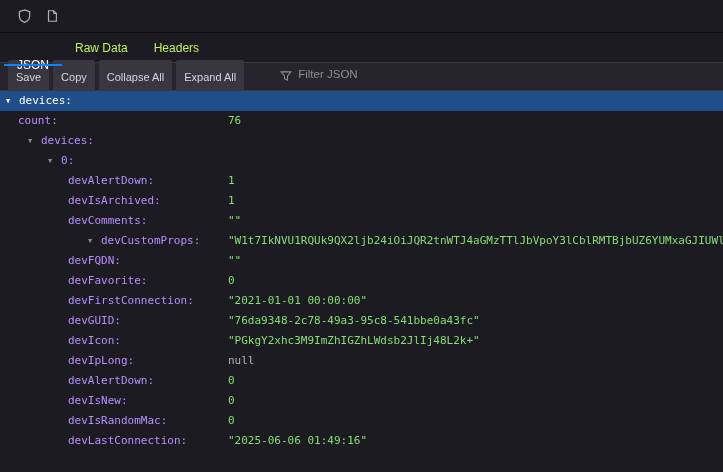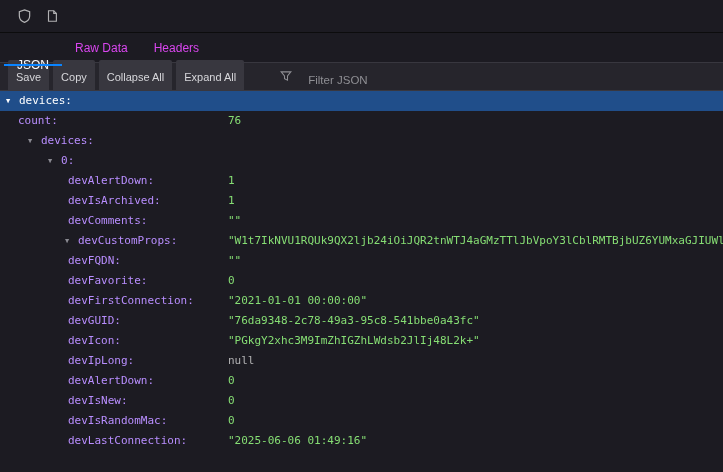--- a/index.html
+++ b/index.html
@@ -15,51 +15,51 @@
             border-radius:4px; padding:0 6px; }
   .redacted { display:flex; gap:3px; align-items:center; margin-left:26px; }
   .redacted i { display:inline-block; height:9px; background:#55545c; }
   .rb1{width:11px}.rb2{width:7px}.rb3{width:14px}.rb4{width:7px;margin-left:9px}.rb5{width:16px}
   .url { color:#b1b1b3; font-size:12.5px; margin-left:2px; letter-spacing:.2px; }
 
   
   .tabrow { height:30px; display:flex; align-items:stretch; background:#1c1b22;
             border-bottom:1px solid #38373f; padding-left:4px; }
   .tab { display:flex; align-items:center; padding:0 13px; font-size:12px;
-         color:#d946ef; position:relative; cursor:default; }
+         color:#bef264; position:relative; cursor:default; }
   .tab.active { color:#fbfbfe;margin-top:32px; }
   .tab.active::after { content:""; position:absolute; left:0; right:0; bottom:-1px;
                        height:2px; background:#0a84ff; }
 
   
   .toolbar { height:28px; background:#26252c; border-bottom:1px solid #38373f;
              display:flex; align-items:center; padding:0 8px; gap:4px; }
   .tbtn { background:#38373f; color:#d7d7db; font-size:11px; padding:11px 8px;
           border-radius:2px; border:none; font-family:inherit; cursor:default; }
-  .filter { display:flex; align-items:flex-end; margin-left:32px; gap:16px; }
+  .filter { display:flex; align-items:flex-start; margin-left:32px; gap:6px; }
   .filter input { background:transparent; border:none; outline:none; color:#b1b1b3;
                   font-size:11.5px; font-family:inherit; width:150px; }
   .filter input::placeholder { color:#8f8f94; }
 
   
   .content { background:#1c1b22; }
   .row { height:20px; line-height:20px; position:relative; white-space:nowrap;
          overflow:hidden; font-family:"DejaVu Sans Mono","Liberation Mono",monospace;
          font-size:11px; }
   .row.sel { background:#204e8a; }
   .twisty { display:inline-block; width:13px; font-size:7px; color:#8a8a92;
             vertical-align:1px; }
   .key { color:#b98eff; }
   .key::after { content:":"; color:inherit; }
   .row.sel .twisty, .row.sel .key { color:#ffffff; }
   .val { position:absolute; left:228px; top:0; }
   .val.green { color:#86de74; }
   .val.null  { color:#b1b1b3; }
   .p6{padding-left:6px}.p30{padding-left:18px}.p28{padding-left:28px}
-  .p48{padding-left:48px}.p58{padding-left:65px}.p68{padding-left:68px}
+  .p48{padding-left:48px}.p58{padding-left:88px}.p68{padding-left:68px}
 </style>
 </head>
 <body>
 
 <div class="topbar">
   <span class="icon-btn">
     <svg width="15" height="16" viewBox="0 0 16 16" fill="none" stroke="#b1b1b3" stroke-width="1.3">
       <path d="M8 1.5 L13.5 3.5 V8 C13.5 11.5 11 13.7 8 14.8 C5 13.7 2.5 11.5 2.5 8 V3.5 Z"></path>
     </svg>
   </span>

